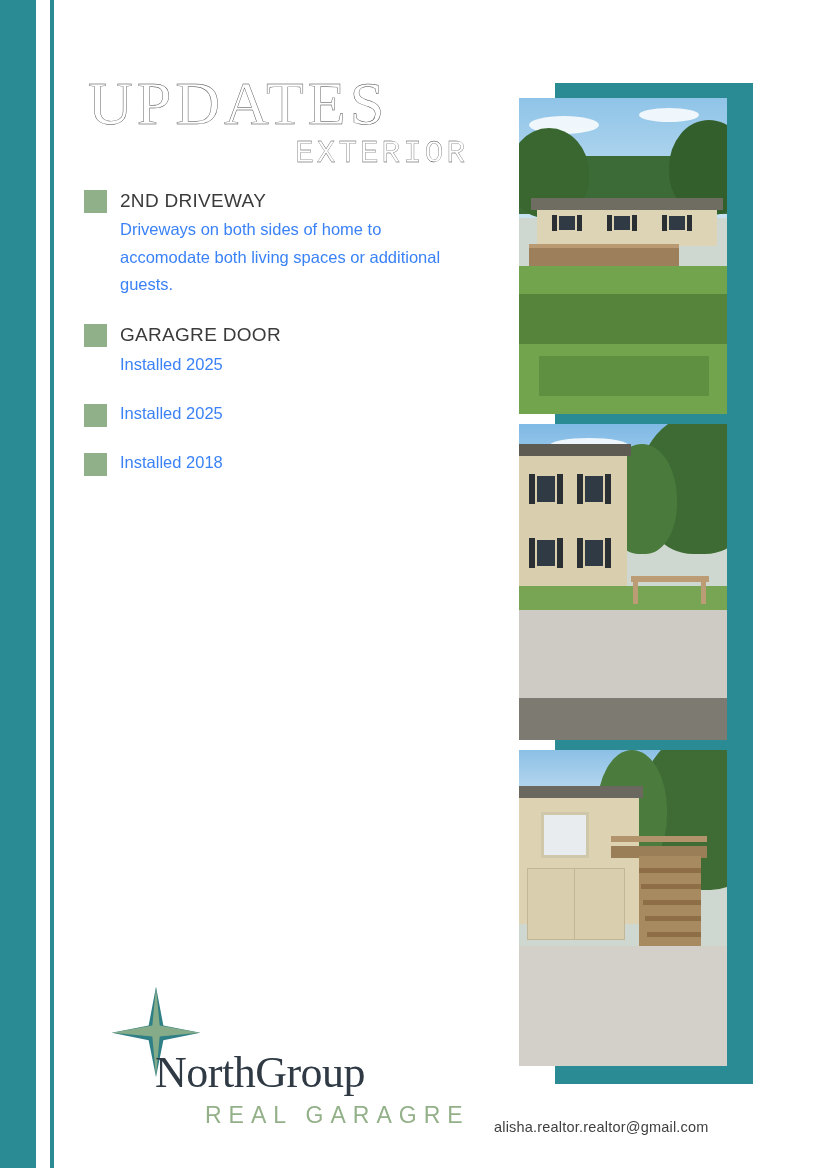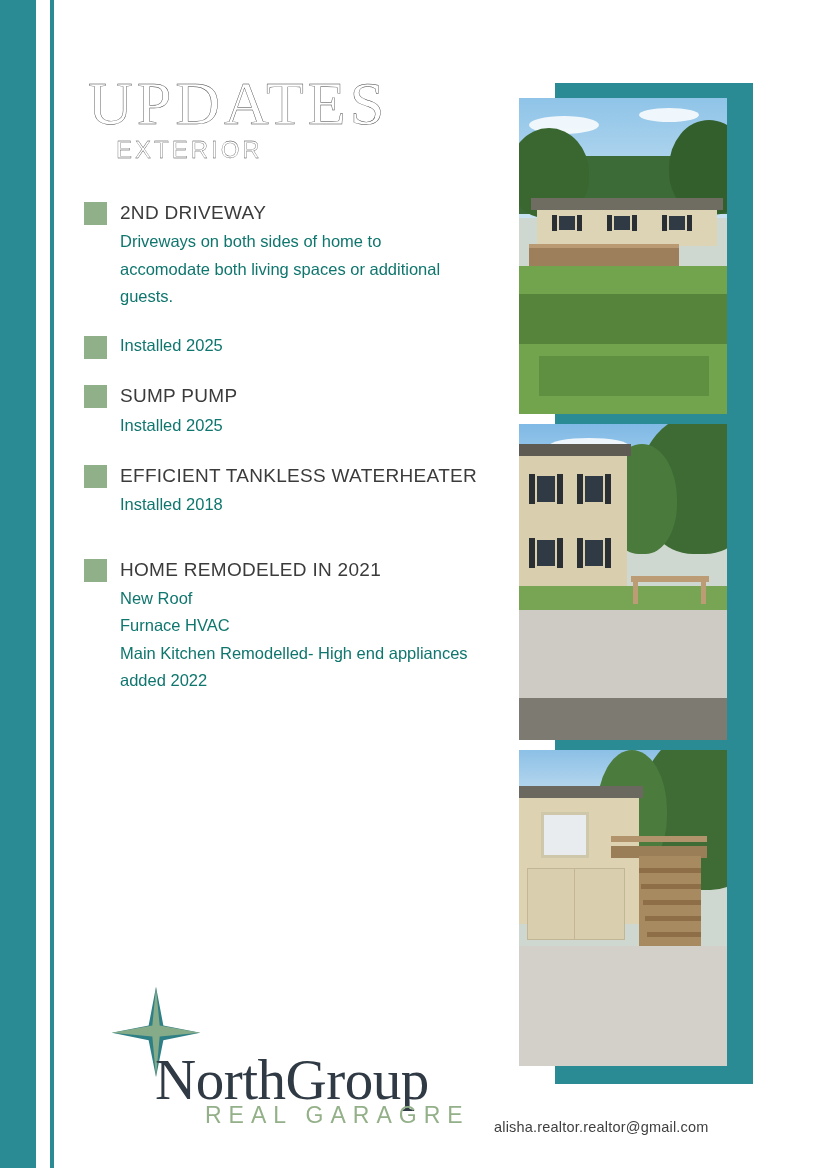--- a/index.html
+++ b/index.html
@@ -52,36 +52,37 @@
     font-family: "Liberation Serif", serif;
     font-size: 62px;
     letter-spacing: 4px;
     color: #3a3a3a;
     font-weight: 300;
     line-height: 1;
     -webkit-text-stroke: 0.4px #3a3a3a;
     color: transparent;
   }
   .title-sub {
-    font-family: Liberation Sans, sans-serif;
-    font-size: 24px;
+    font-family: Liberation Mono, monospace;
+    font-size: 31px;
     letter-spacing: 3px;
     color: #3a3a3a;
     font-weight: 300;
     margin-top: 2px;
     margin-left: 28px;
     -webkit-text-stroke: 0.3px #3a3a3a;
     color: transparent;
+    text-align: right;
   }
 
   
   .updates-list {
     position: absolute;
     left: 84px;
-    top: 198px;
+    top: 186px;
     width: 400px;
   }
   .update-item {
     position: relative;
     margin-bottom: 22px;
     padding-left: 36px;
   }
   .update-item.gap-extra {
     margin-top: 36px;
   }
@@ -99,21 +100,21 @@
     font-weight: 400;
     color: #3b3b3b;
     line-height: 1.55;
     letter-spacing: 0.3px;
     margin: 0 0 1px 0;
   }
   .update-body {
     font-family: "Liberation Sans", sans-serif;
     font-size: 16.5px;
     font-weight: 400;
-    color: #0f766e;
+    color: #3b82f6;
     line-height: 1.65;
     margin: 0;
     max-width: 355px;
   }
   .photo-teal-back {
     position: absolute;
     left: 555px;
     top: 83px;
     width: 198px;
     height: 1001px;
@@ -160,21 +161,21 @@
     left: 0;
     top: 0;
     width: 92px;
     height: 92px;
   }
   .logo-name {
     position: absolute;
     left: 45px;
     top: 62px;
     font-family: "Liberation Serif", serif;
-    font-size: 57px;
+    font-size: 44px;
     color: #2f3a45;
     letter-spacing: -0.5px;
     white-space: nowrap;
   }
   .logo-sub {
     position: absolute;
     left: 95px;
     top: 117px;
     font-family: "Liberation Sans", sans-serif;
     font-size: 23px;
@@ -209,42 +210,34 @@
 
   <div class="update-item">
     <span class="bullet-square"></span>
     <p class="update-heading">2ND DRIVEWAY</p>
     <p class="update-body">Driveways on both sides of home to accomodate both living spaces or additional guests.</p>
   </div>
 
 
   <div class="update-item">
     <span class="bullet-square"></span>
+    <p class="update-heading">GARAGRE DOOR</p>
     <p class="update-body">Installed 2025</p>
   </div>
 
   <div class="update-item">
     <span class="bullet-square"></span>
-    <p class="update-heading">SUMP PUMP</p>
     <p class="update-body">Installed 2025</p>
   </div>
 
   <div class="update-item">
     <span class="bullet-square"></span>
-    <p class="update-heading">EFFICIENT TANKLESS WATERHEATER</p>
     <p class="update-body">Installed 2018</p>
   </div>
 
-  <div class="update-item gap-extra">
-    <span class="bullet-square"></span>
-    <p class="update-heading">HOME REMODELED IN 2021</p>
-    <p class="update-body" style="white-space: pre-line;">New Roof
-Furnace HVAC
-Main Kitchen Remodelled- High end appliances added 2022</p>
-  </div>
 
 </div>
 
 <div class="photo-teal-back"></div>
 
 <div class="photo photo-1">
   <div class="scene">
     <div class="sky"></div>
     <div class="cloud" style="left:10px; top:18px; width:70px; height:18px;"></div>
     <div class="cloud" style="left:120px; top:10px; width:60px; height:14px;"></div>

